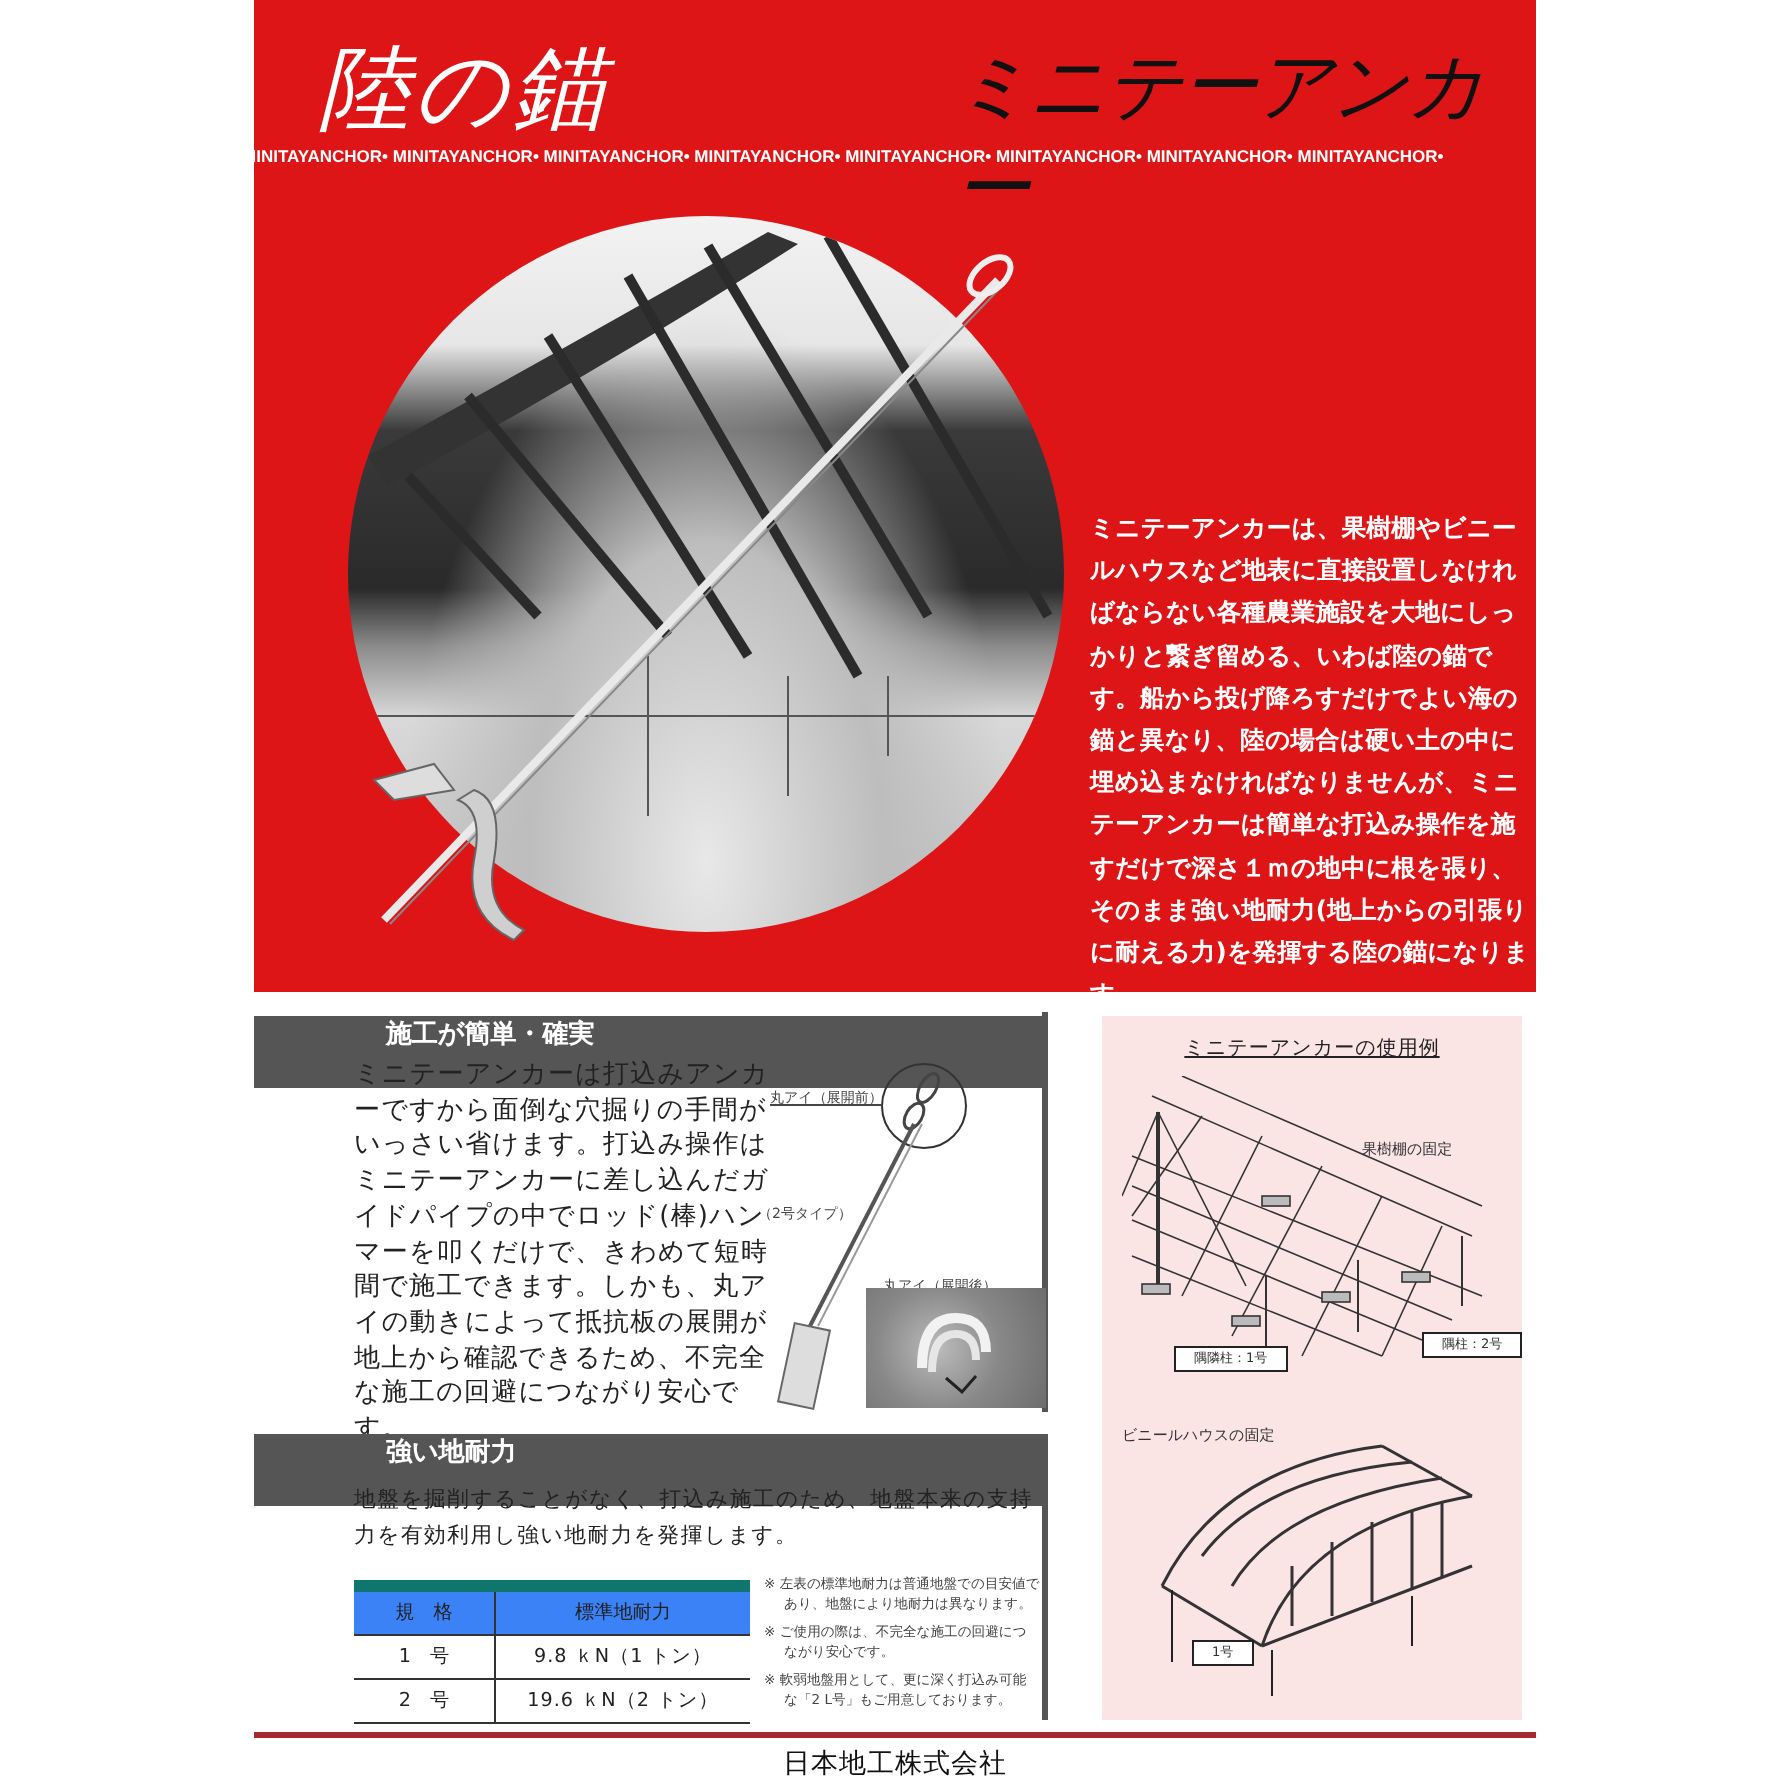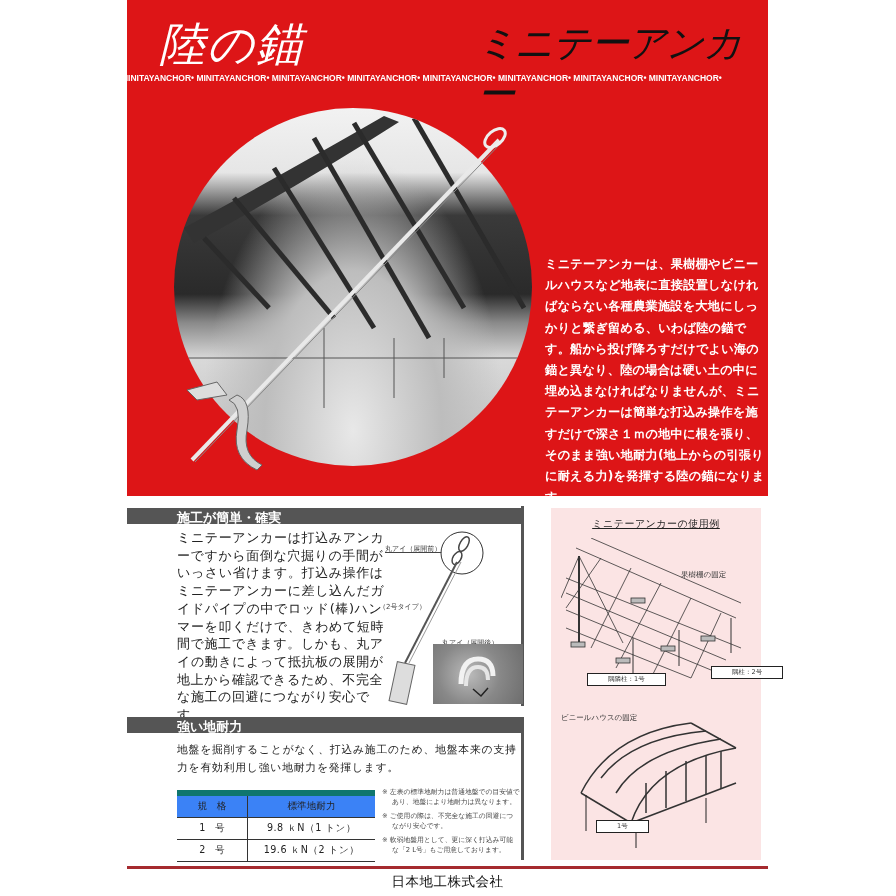--- a/index.html
+++ b/index.html
@@ -19,22 +19,22 @@
              background:
                radial-gradient(ellipse at 50% 90%, #e8e8e8 0%, #bdbdbd 35%, transparent 60%),
                linear-gradient(180deg, #f2f2f2 0%, #e6e6e6 18%, #3a3a3a 30%, #2a2a2a 52%, #8a8a8a 60%, #d9d9d9 70%, #bfbfbf 100%);
              overflow:hidden; }
     .photo svg { position:absolute; left:0; top:0; }
     .anchor-overlay { position:absolute; left:50px; top:100px; }
     .hero-text { position:absolute; left:418px; top:254px; width:222px; color:#fff; font-weight:bold;
                  font-size:12.2px; line-height:21.2px; letter-spacing:0.2px; }
 
     
-    .sec-head { position:absolute; left:0; height:16px; background:#555; color:#fff; font-weight:bold;
-                font-size:13px; line-height:20px; padding-left:50px; box-sizing:border-box; }
+    .sec-head { position:absolute; left:0; height:36px; background:#555; color:#fff; font-weight:bold;
+                font-size:13px; line-height:20px; padding-left:66px; box-sizing:border-box; }
     .sec1-box { position:absolute; left:0; top:506px; width:397px; height:200px; border-right:3px solid #555; box-sizing:border-box; }
     .sec1-text { position:absolute; left:50px; top:529px; width:210px; font-size:13px; line-height:17.7px; letter-spacing:0.6px; color:#222; }
     .sec1-figure { position:absolute; left:240px; top:528px; width:155px; height:180px; }
     .fig-label { position:absolute; font-size:7px; color:#444; white-space:nowrap; }
     .inset-photo { position:absolute; left:306px; top:644px; width:90px; height:60px;
                    background:radial-gradient(circle at 40% 50%, #bbb 0%, #888 50%, #6d6d6d 100%); }
 
     .sec2-box { position:absolute; left:0; top:717px; width:397px; height:143px; border-right:3px solid #555; box-sizing:border-box; }
     .sec2-text { position:absolute; left:50px; top:741px; width:350px; font-size:10.8px; line-height:18px; letter-spacing:0.8px; color:#222; }
     table.spec { position:absolute; left:50px; top:790px; width:198px; border-collapse:collapse; font-size:9.6px; color:#222; }
@@ -43,21 +43,21 @@
     table.spec th:first-child, table.spec td:first-child { width:70px; text-align:center; border-right:1px solid #333; }
     table.spec td:last-child { text-align:center; letter-spacing:0.5px; }
     .notes { position:absolute; left:255px; top:787px; width:138px; font-size:6.8px; line-height:10px; color:#444; }
     .note { margin-bottom:4px; padding-left:10px; text-indent:-10px; }
 
     
     .pink { position:absolute; left:424px; top:508px; width:210px; height:352px; background:#fbe4e4; }
     .pink-title { position:absolute; left:0; top:9px; width:210px; text-align:center; font-size:10px;
                   text-decoration:underline; color:#222; letter-spacing:0.5px; }
     .pink-label { position:absolute; font-size:7.5px; color:#333; white-space:nowrap; }
-    .boxed { border:1px solid #222; background:#fff; padding:1px 20px; font-size:6.5px; }
+    .boxed { border:1px solid #222; background:#fff; padding:1px 9px; font-size:6.5px; }
 
     .footer-line { position:absolute; left:0; top:866px; width:641px; height:3px; background:#a52a2f; }
     .footer { position:absolute; left:0; top:873px; width:641px; text-align:center; font-size:13.5px; color:#111; letter-spacing:0.5px; }
   </style>
 </head>
 <body>
 
 <div class="page">
 
   <div class="hero">

